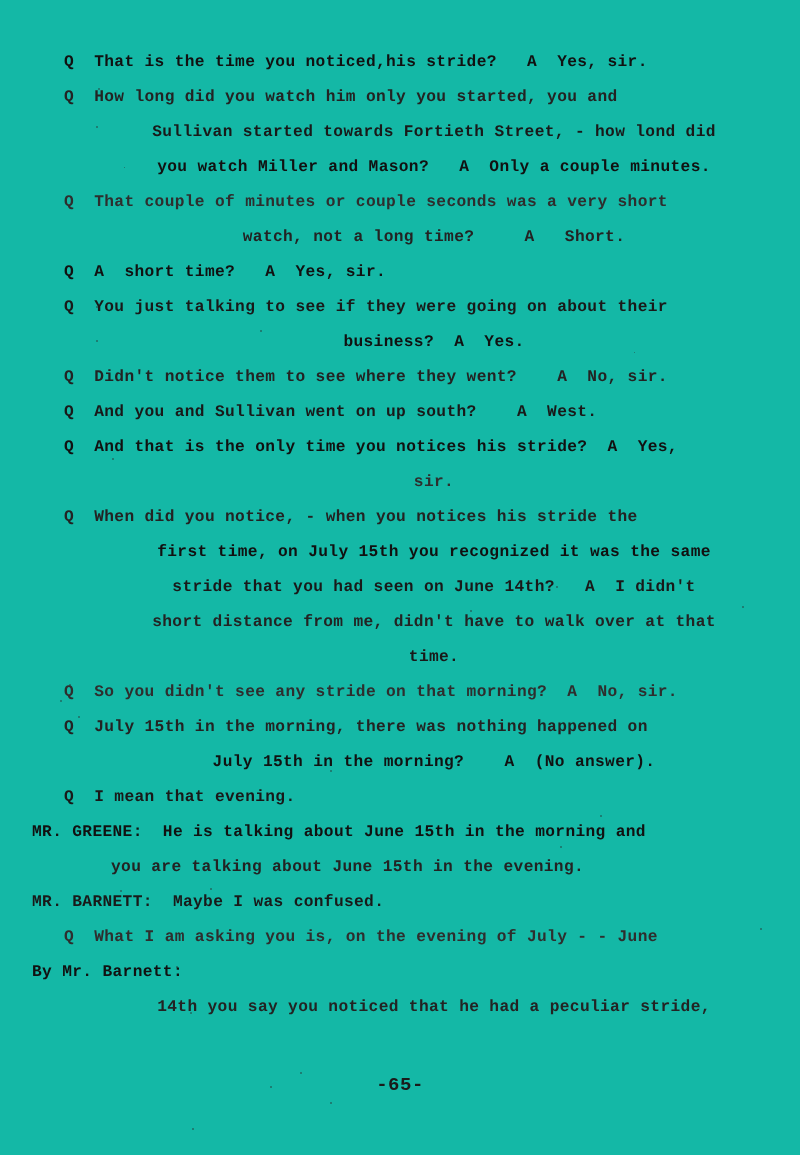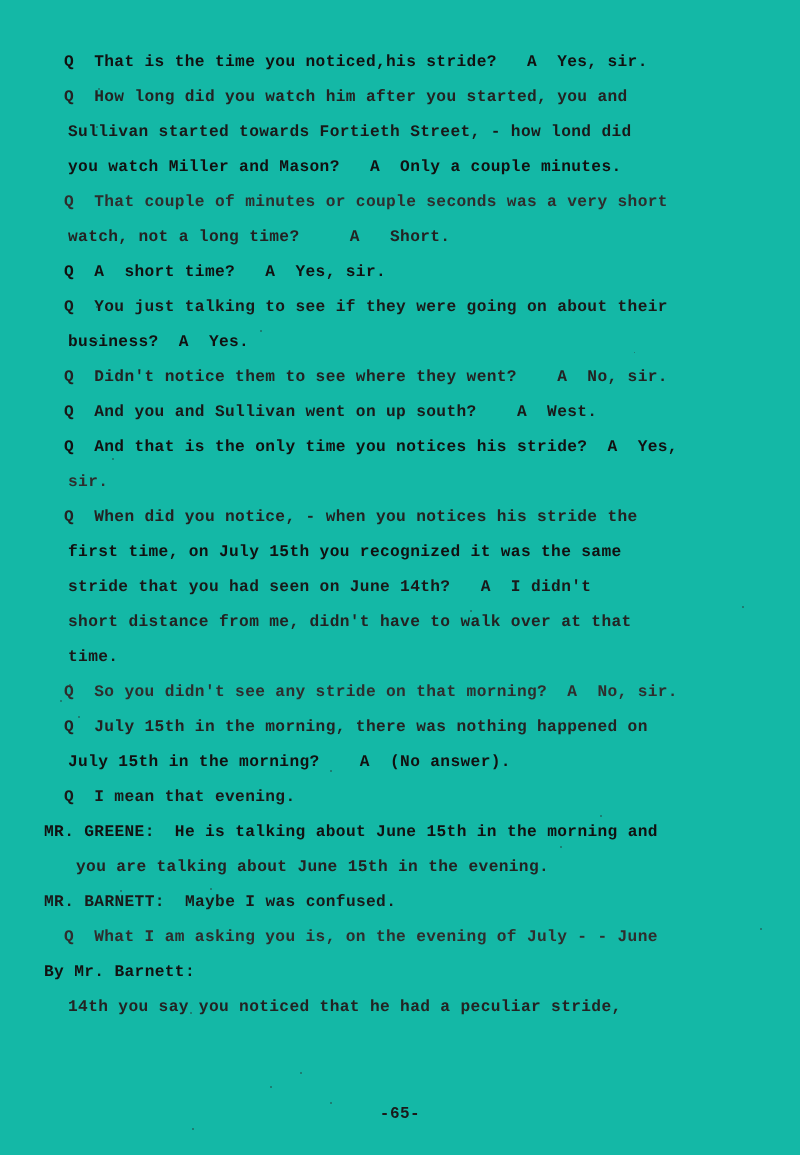--- a/index.html
+++ b/index.html
@@ -49,31 +49,31 @@
     -webkit-font-smoothing: none;
     text-rendering: geometricPrecision;
   }
   
   .line.w1 { color: #111111; }
   .line.w2 { color: #232323; }
   .line.w3 { color: #191919; }
   .line.light { color: #2e2e2e; font-family: Liberation Mono, monospace; }
 
   .ind-q      { padding-left: 64px; }   
-  .ind-cont   { padding-left: 68px; }   
-  .ind-speaker{ padding-left: 44px; }   
-  .ind-deep   { padding-left: 76px; }  
+  .ind-cont   { padding-left: 68px; text-align: center; }   
+  .ind-speaker{ padding-left: 32px; }   
+  .ind-deep   { padding-left: 111px; }  
 
   #page-number {
     position: absolute;
     left: 0;
-    top: 1105px;
+    top: 1074px;
     width: 800px;
     text-align: center;
-    font-size: 16px;
+    font-size: 19px;
     font-weight: 700;
     letter-spacing: 0.5px;
     color: #1a1a1a;
     white-space: pre;
   }
 </style>
 </head>
 <body>
 
 <div id="page">
@@ -102,21 +102,21 @@
       <div class="speck" style="left: 270px; top: 1086px; width: 2px; height: 2px;"></div>
       <div class="speck" style="left: 330px; top: 1102px; width: 2px; height: 2px;"></div>
       <div class="speck" style="left: 192px; top: 1128px; width: 2px; height: 2px;"></div>
       <div class="speck" style="left: 634px; top: 352px; width: 1px; height: 1px;"></div>
       <div class="speck" style="left: 742px; top: 606px; width: 2px; height: 2px;"></div>
       <div class="speck" style="left: 112px; top: 458px; width: 2px; height: 2px;"></div>
     </div>
 
   <div id="body-text" style="padding-top: 45px;">
       <div class="line ind-q w1">Q  That is the time you noticed,his stride?   A  Yes, sir.</div>
-      <div class="line ind-q w2">Q  How long did you watch him after you started, you and</div>
+      <div class="line ind-q w2">Q  How long did you watch him only you started, you and</div>
       <div class="line ind-cont w3">Sullivan started towards Fortieth Street, - how lond did</div>
       <div class="line ind-cont w1">you watch Miller and Mason?   A  Only a couple minutes.</div>
       <div class="line ind-q light">Q  That couple of minutes or couple seconds was a very short</div>
       <div class="line ind-cont w2">watch, not a long time?     A   Short.</div>
       <div class="line ind-q w1">Q  A  short time?   A  Yes, sir.</div>
       <div class="line ind-q w3">Q  You just talking to see if they were going on about their</div>
       <div class="line ind-cont w1">business?  A  Yes.</div>
       <div class="line ind-q w2">Q  Didn't notice them to see where they went?    A  No, sir.</div>
       <div class="line ind-q w3">Q  And you and Sullivan went on up south?    A  West.</div>
       <div class="line ind-q w1">Q  And that is the only time you notices his stride?  A  Yes,</div>

